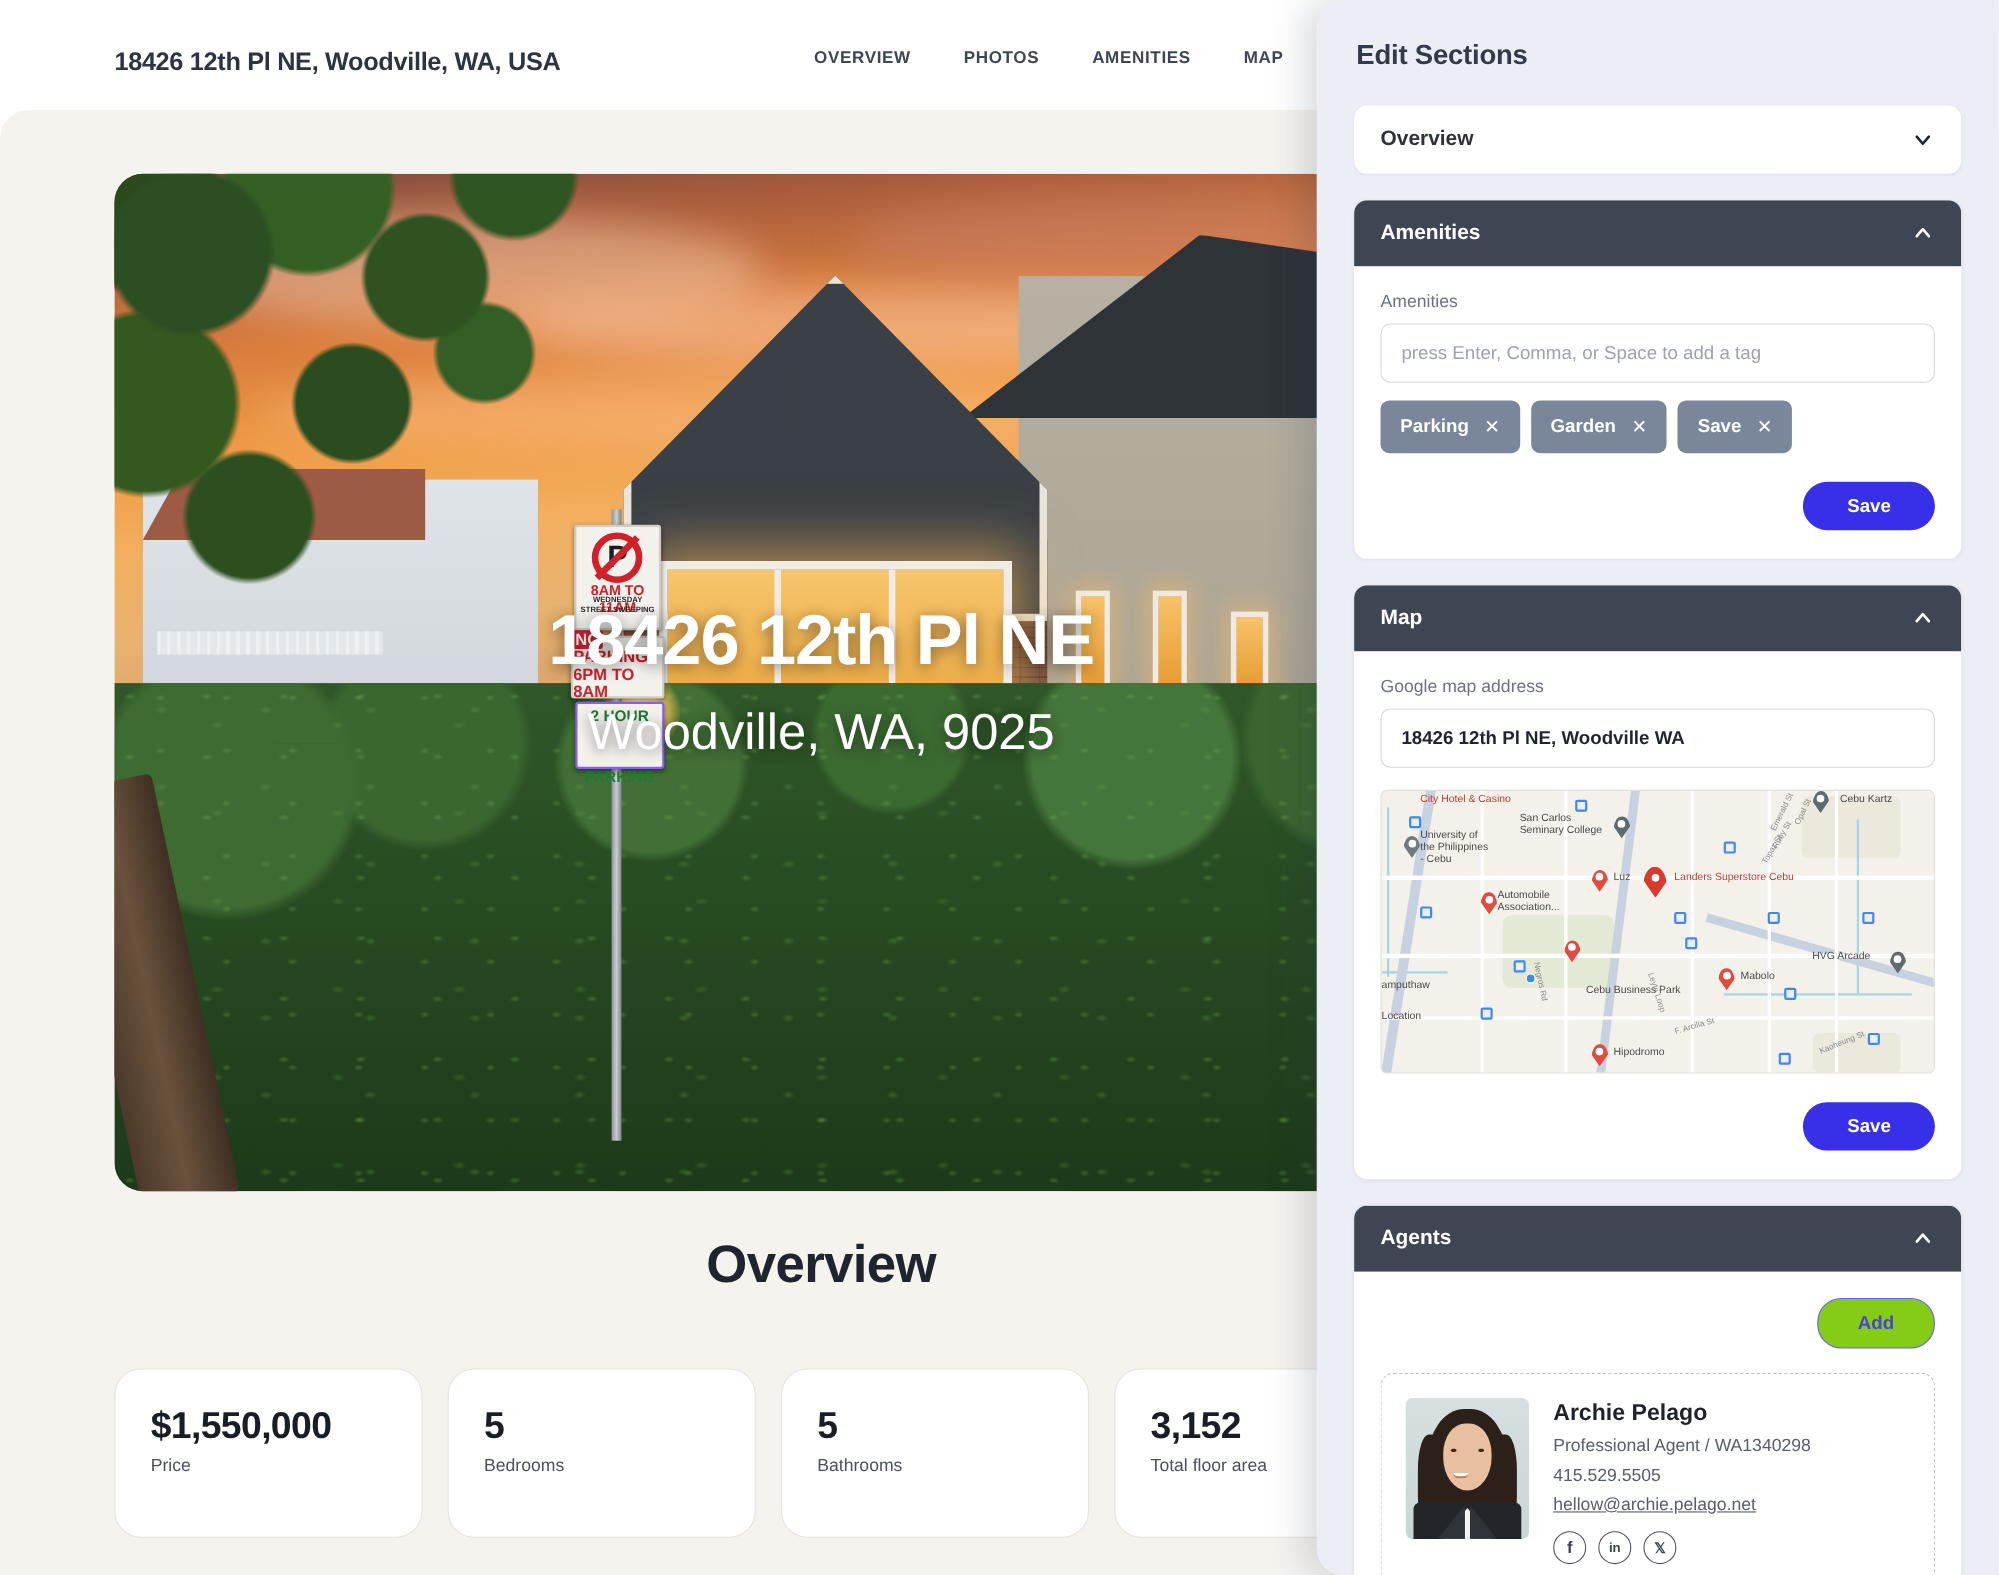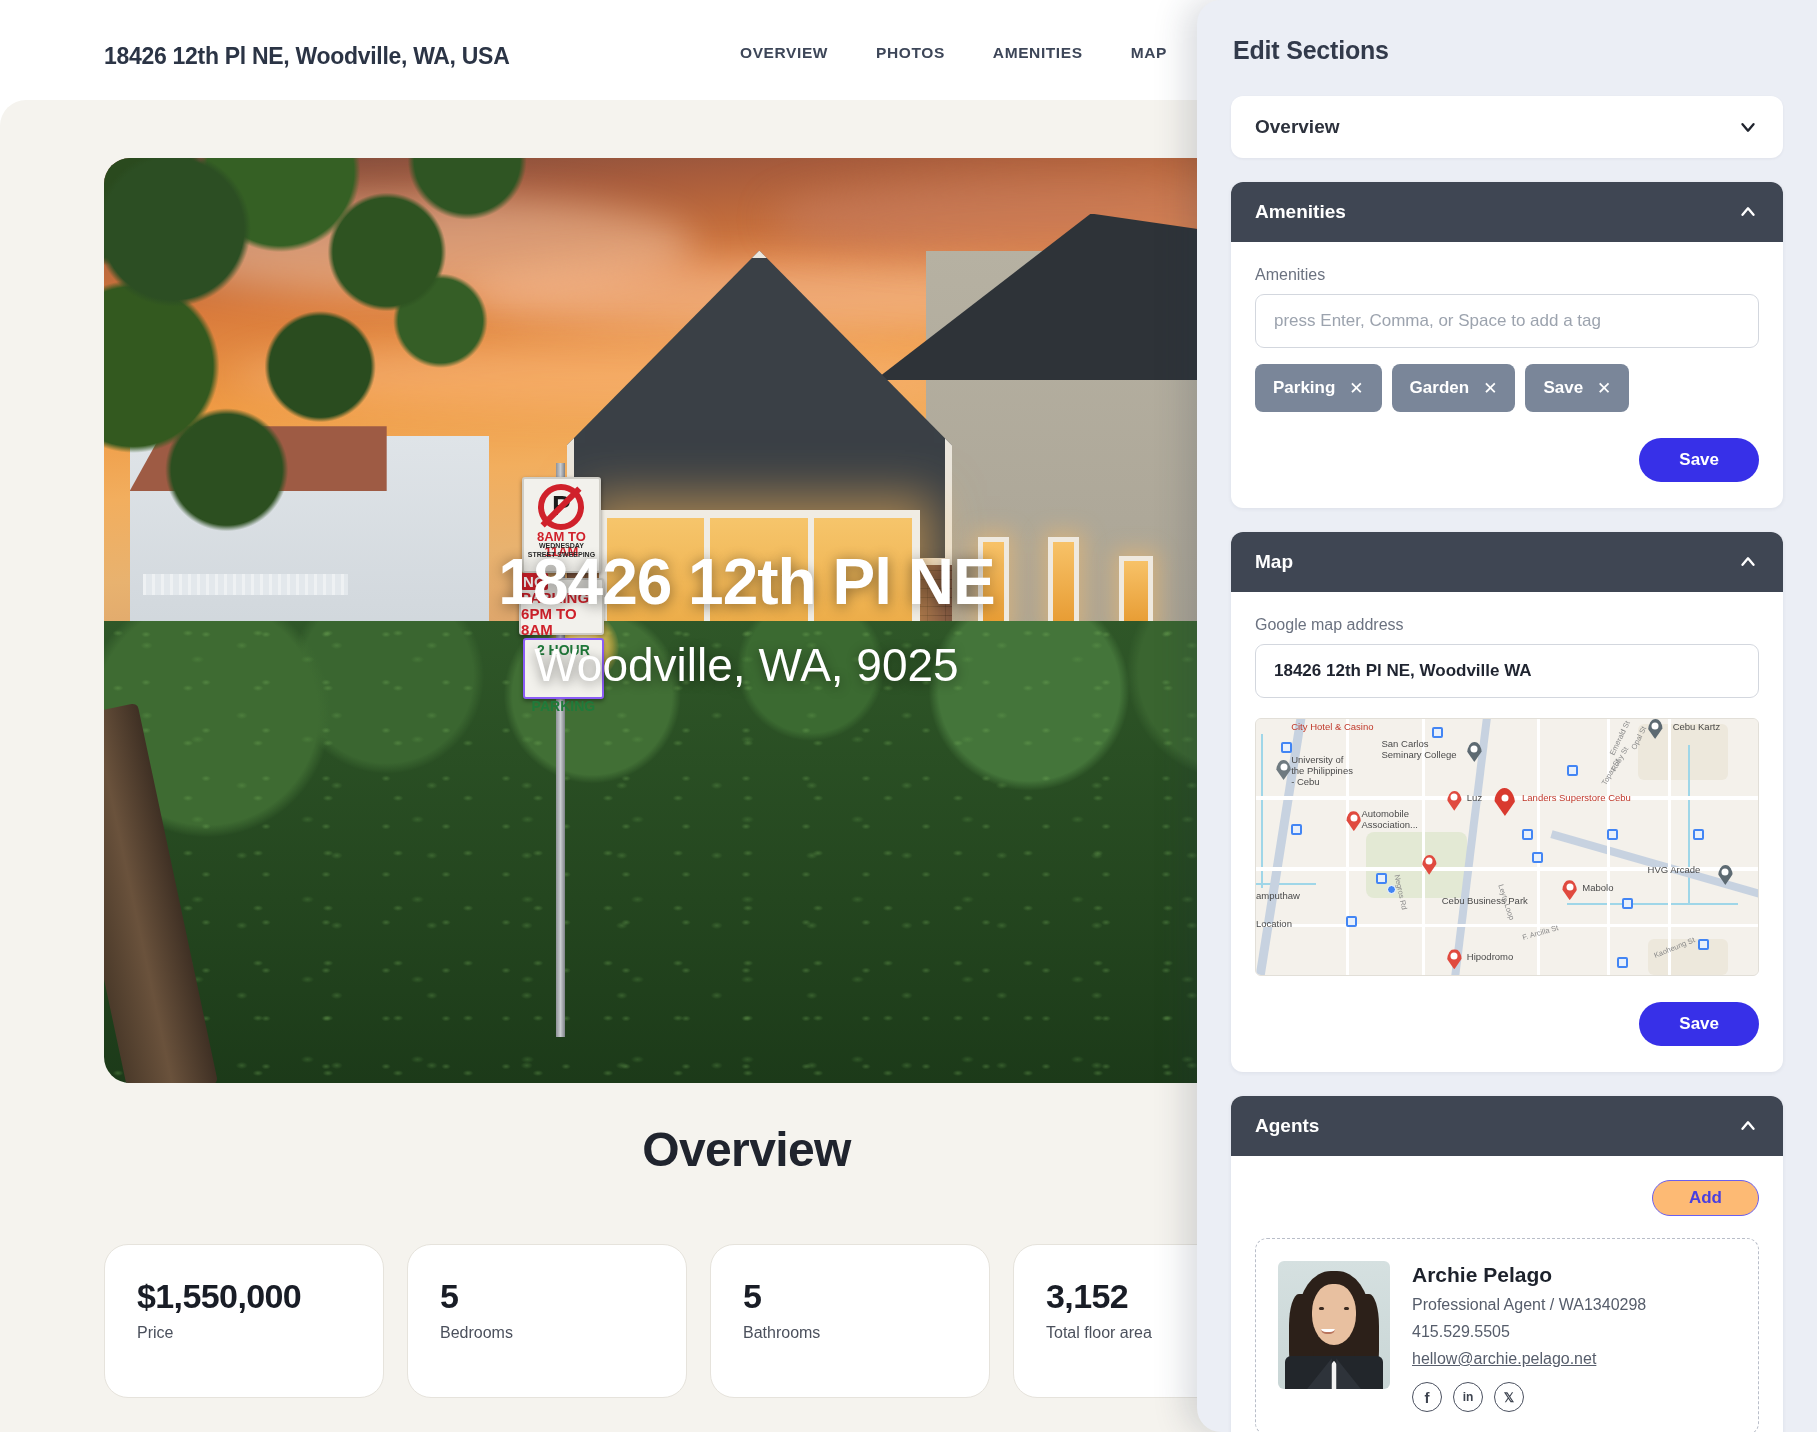--- a/index.html
+++ b/index.html
@@ -333,23 +333,23 @@
 
   .btn-row { display: flex; justify-content: flex-end; margin-top: 26px; }
   .btn-save {
     background: #3730e8; color: #ffffff;
     border: none; border-radius: 22px;
     height: 44px; padding: 0 40px;
     font-size: 17px; font-weight: 700; cursor: pointer;
     font-family: "Liberation Sans", sans-serif;
   }
   .btn-add {
-    background: #fdba74; color: #4a3fe0;
+    background: #84cc16; color: #4a3fe0;
     border: 1.6px solid #6a5ff0; border-radius: 22px;
-    height: 36px; padding: 0 36px;
+    height: 46px; padding: 0 36px;
     font-size: 17px; font-weight: 700; cursor: pointer;
     font-family: "Liberation Sans", sans-serif;
   }
 
   
   .map-thumb {
     position: relative; margin-top: 20px;
     height: 258px; border-radius: 6px; overflow: hidden;
     background: #f2efe9;
     border: 1px solid #e2dfd8;

